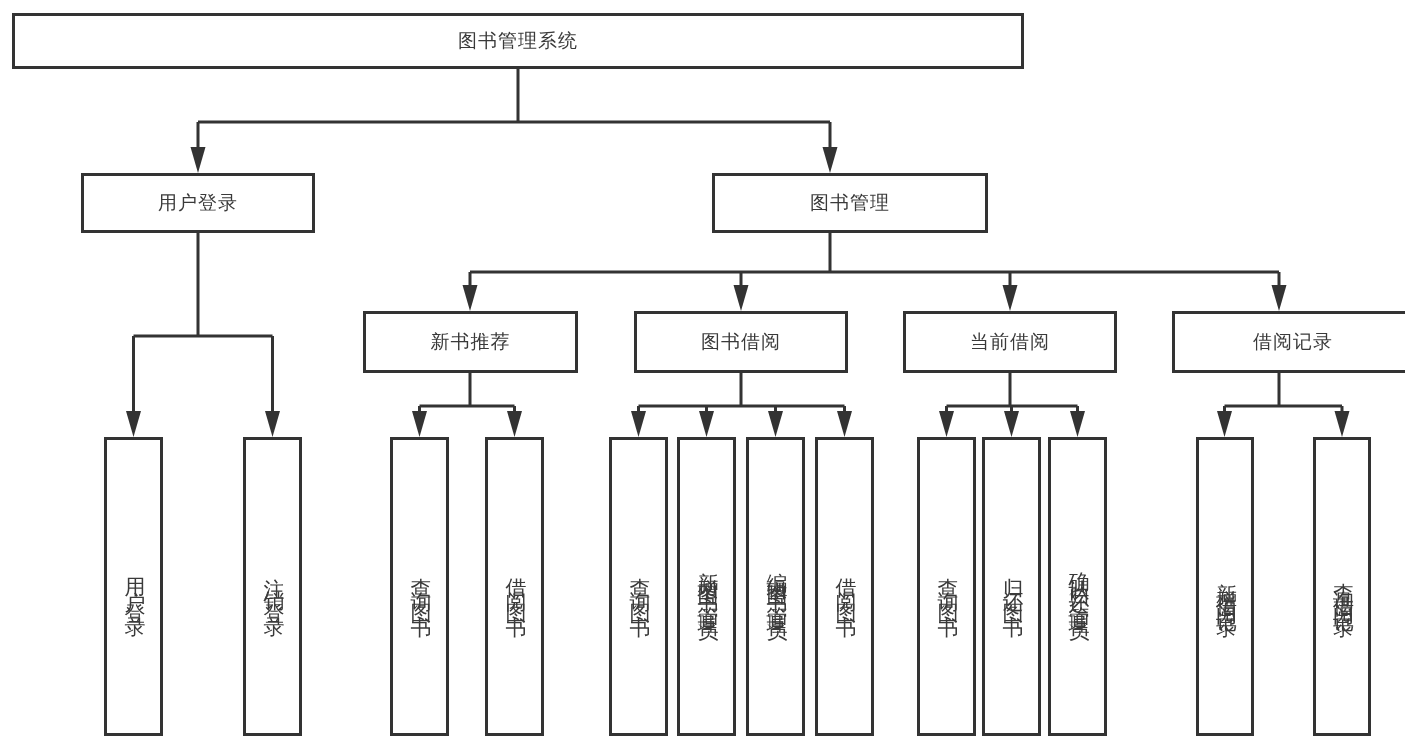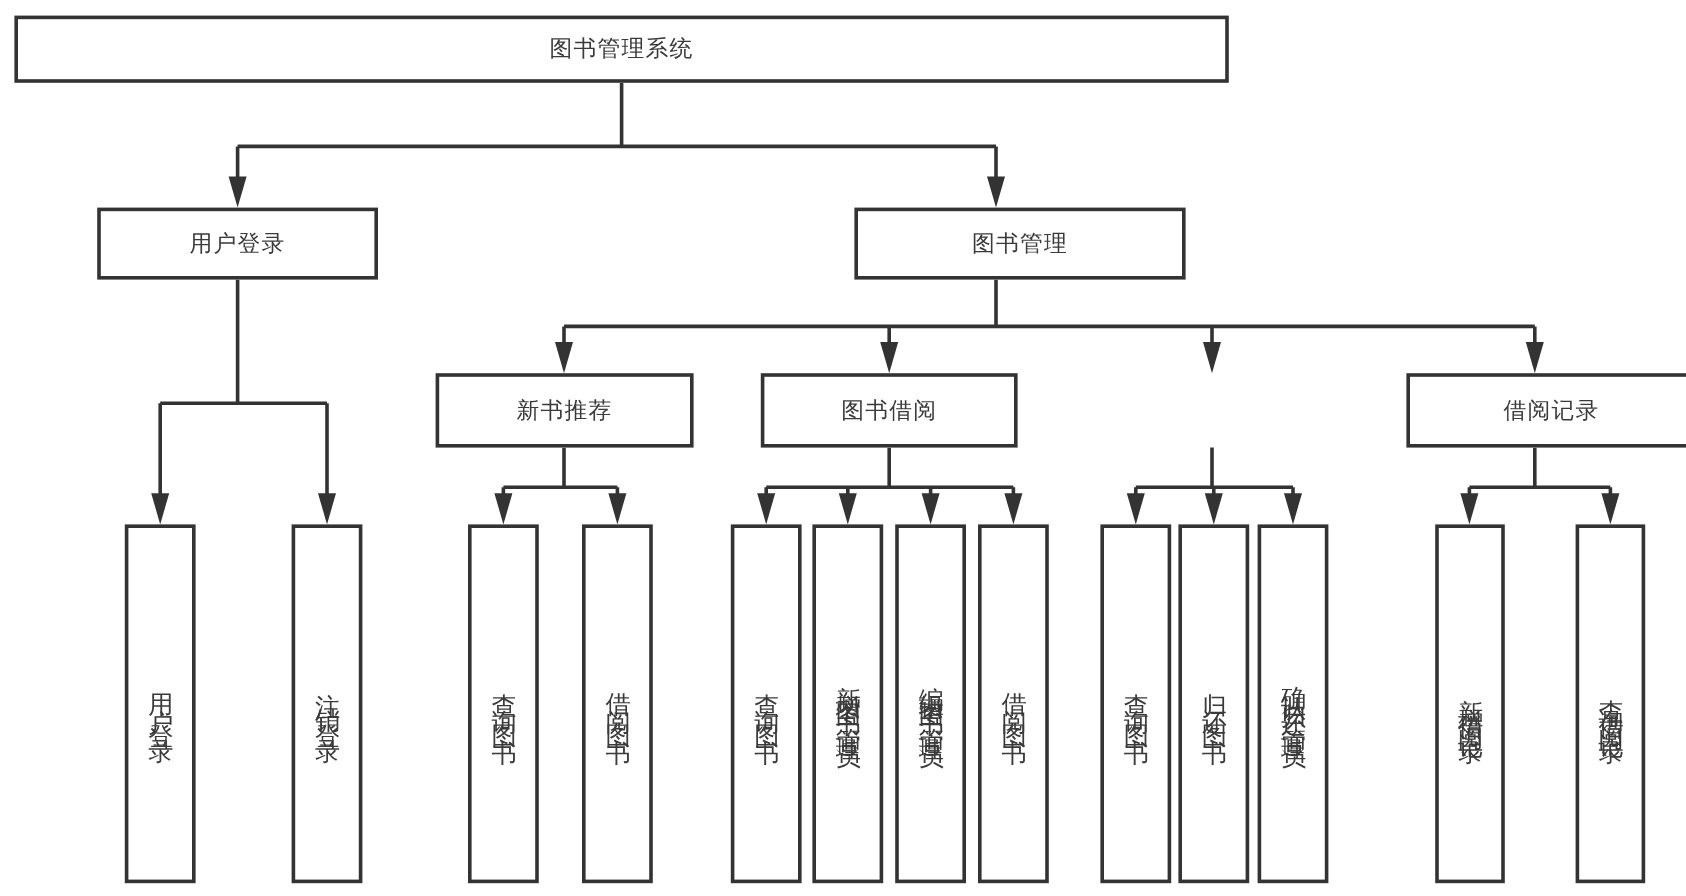--- a/index.html
+++ b/index.html
@@ -1,20 +1,20 @@
 <!DOCTYPE html>
 <html><head>
 <meta charset="utf-8">
 <style>
   html,body{margin:0;padding:0;background:#ffffff;}
   .stage{
     position:relative;
     width:1405px;height:747px;
     background:#ffffff;
-    font-family:Liberation Sans, sans-serif;
+    font-family:Liberation Mono, monospace;
     overflow:hidden;
   }
   .stage svg{position:absolute;left:0;top:0;}
   .node{
     position:absolute;
     background:#ffffff;
     border:3px solid #333333;
     box-sizing:border-box;
     display:flex;
     align-items:center;
@@ -97,20 +97,23 @@
   <div class="node h" style="left:712px;top:173px;width:276px;height:60px">
     <span>图书管理</span>
   </div>
 
   <div class="node h" style="left:363px;top:311px;width:215px;height:62px">
     <span>新书推荐</span>
   </div>
   <div class="node h" style="left:634px;top:311px;width:214px;height:62px">
     <span>图书借阅</span>
   </div>
+  <div class="node h" style="left:903px;top:311px;width:214px;height:62px">
+    <span>当前借阅</span>
+  </div>
   <div class="node h" style="left:1172px;top:311px;width:242px;height:62px">
     <span>借阅记录</span>
   </div>
 
   <div class="node v" style="left:104px;top:437px;width:59px;height:299px">
     <span class="vlabel">用户登录</span>
   </div>
   <div class="node v" style="left:243px;top:437px;width:59px;height:299px">
     <span class="vlabel">注销登录</span>
   </div>

